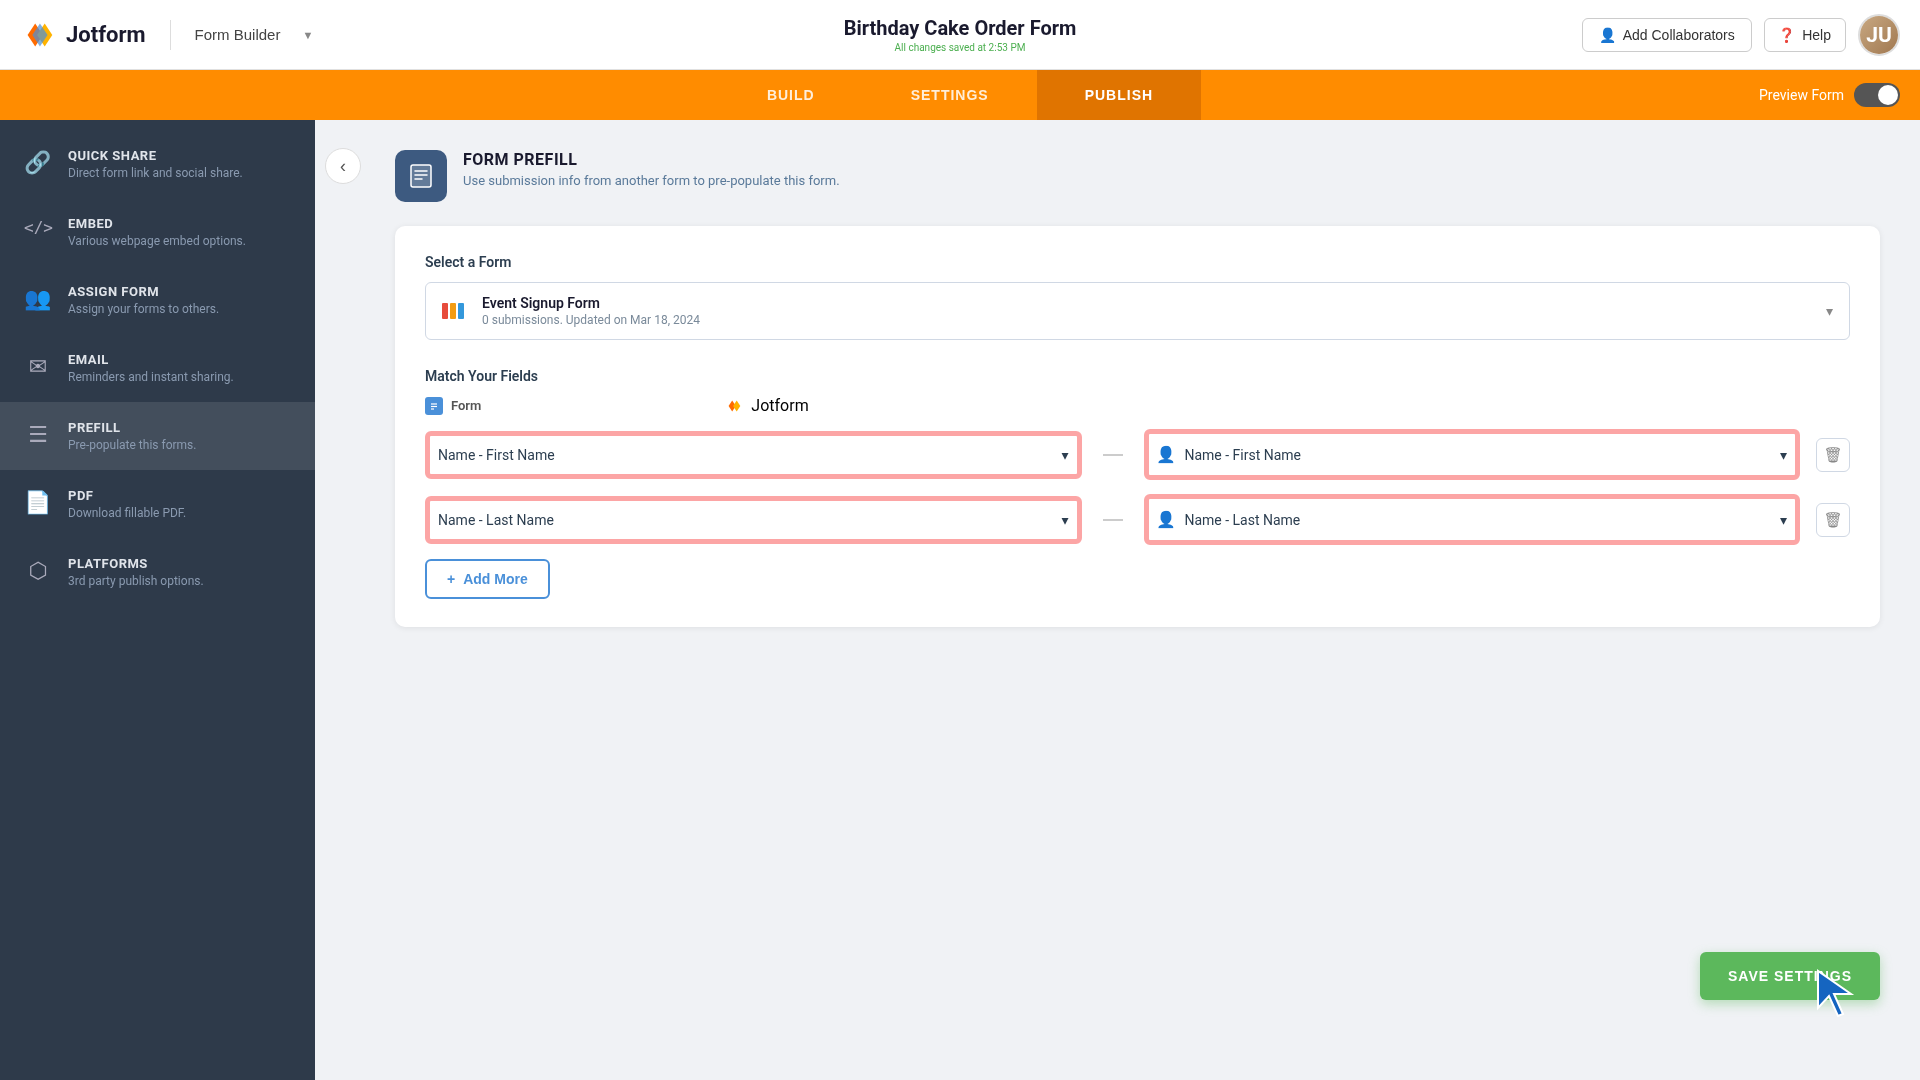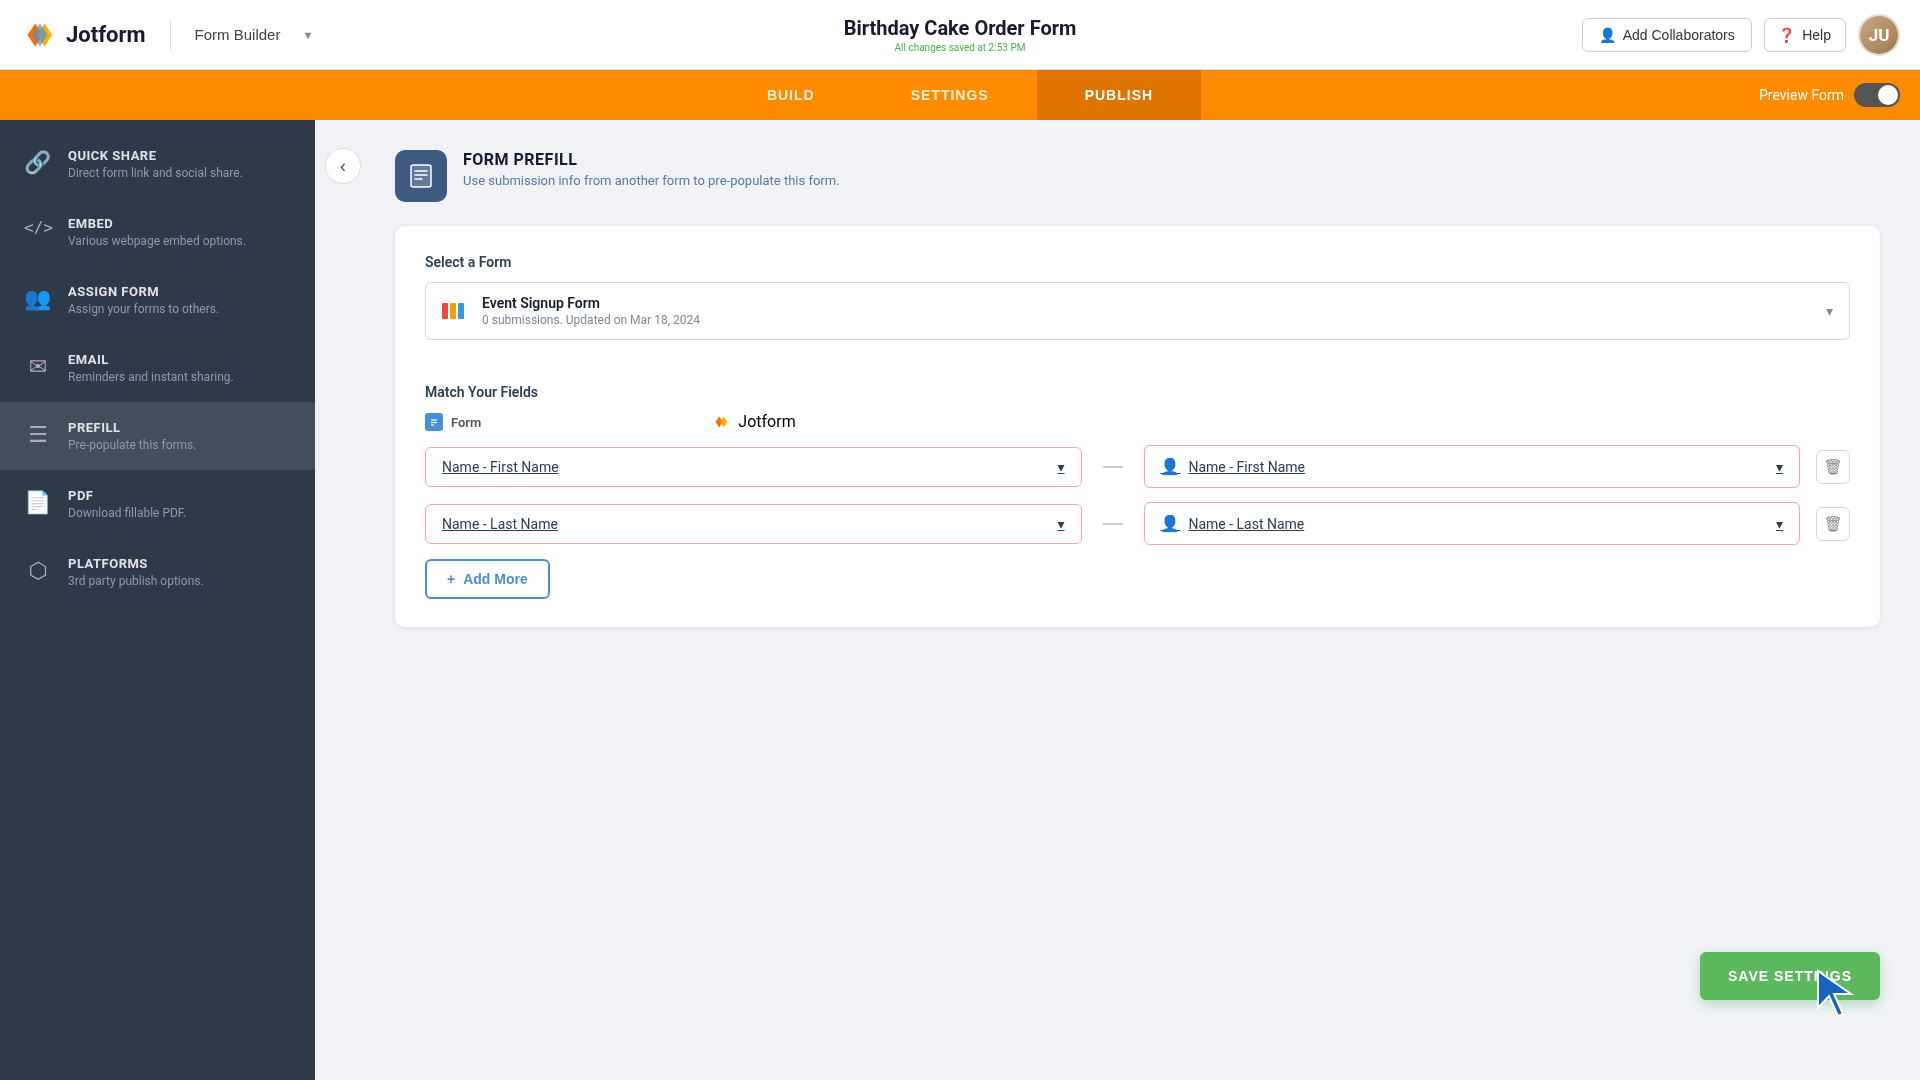--- a/index.html
+++ b/index.html
@@ -29,21 +29,21 @@
       display: flex; align-items: center; gap: 6px;
       background: #fff; border: 1px solid #ccc; border-radius: 6px;
       padding: 8px 16px; font-size: 14px; color: #333; cursor: pointer;
     }
     .help-btn {
       display: flex; align-items: center; gap: 6px;
       background: #fff; border: 1px solid #ccc; border-radius: 6px;
       padding: 8px 14px; font-size: 14px; color: #333; cursor: pointer;
     }
     .avatar { width: 42px; height: 42px; border-radius: 50%; overflow: hidden; border: 2px solid #ddd; cursor: pointer; }
-    .avatar-img { width: 100%; height: 100%; background: linear-gradient(135deg, #c8a882, #a07850); display: flex; align-items: center; justify-content: center; color: #fff; font-size: 17px; font-weight: bold; }
+    .avatar-img { width: 100%; height: 100%; background: linear-gradient(135deg, #c8a882, #a07850); display: flex; align-items: center; justify-content: center; color: #fff; font-size: 21px; font-weight: bold; }
 
     
     .nav-tabs {
       display: flex; align-items: center; justify-content: center;
       background: #ff8c00; height: 50px; position: relative;
     }
     .nav-tab {
       padding: 0 48px; height: 50px; display: flex; align-items: center;
       font-size: 14px; font-weight: 600; letter-spacing: 1px; color: rgba(255,255,255,0.85);
       cursor: pointer; border: none; background: none; text-transform: uppercase;
@@ -104,31 +104,31 @@
       cursor: pointer; background: #fff;
     }
     .select-box-left { display: flex; align-items: center; gap: 12px; }
     .form-icon-mini { width: 28px; height: 20px; display: flex; gap: 2px; align-items: center; }
     .form-icon-mini span { display: block; border-radius: 1px; }
     .select-box-text h4 { font-size: 14px; font-weight: 600; color: #1a1a2e; }
     .select-box-text p { font-size: 12px; color: #7a8a9a; margin-top: 2px; }
     .chevron-icon { color: #888; font-size: 14px; }
 
     
-    .match-section { margin-top: 44px; }
-    .match-header { display: flex; align-items: flex-end; gap: 31px; margin-bottom: 14px; }
+    .match-section { margin-top: 28px; }
+    .match-header { display: flex; align-items: center; gap: 44px; margin-bottom: 14px; }
     .match-col-label { display: flex; align-items: center; gap: 8px; font-size: 13px; font-weight: 600; color: #555; }
     .col-icon { width: 18px; height: 18px; border-radius: 3px; display: flex; align-items: center; justify-content: center; font-size: 10px; }
     .col-icon.form-col { background: #4a90d9; color: #fff; }
 
     .field-row { display: flex; align-items: center; gap: 16px; margin-bottom: 14px; }
     .field-select {
-      flex: 1; border: 1px solid #fca5a5; border-radius: 6px;
-      padding: 11px 16px; font-size: 14px; color: #2c3e50;
-      display: flex; align-items: center; justify-content: space-between; cursor: pointer; background: #fff; text-decoration: underline;
+      flex: 1; border: 5px solid #fca5a5; border-radius: 6px;
+      padding: 11px 8px; font-size: 14px; color: #2c3e50;
+      display: flex; align-items: center; justify-content: space-between; cursor: pointer; background: #fff;
     }
     .connector-line { width: 30px; display: flex; align-items: center; justify-content: center; color: #aaa; flex-shrink: 0; }
     .connector-line::before { content: ''; display: block; width: 20px; height: 2px; background: #ccc; }
     .delete-btn { width: 34px; height: 34px; border: 1px solid #d0d8e4; border-radius: 6px; background: #fff; cursor: pointer; display: flex; align-items: center; justify-content: center; color: #888; font-size: 15px; flex-shrink: 0; }
     .jotform-col-label { display: flex; align-items: center; gap: 8px; }
 
     .add-more-btn {
       display: flex; align-items: center; gap: 8px;
       border: 2px solid #4a90d9; color: #4a90d9; background: #fff;
       border-radius: 6px; padding: 10px 20px; font-size: 14px; font-weight: 600; cursor: pointer; margin-top: 8px;

